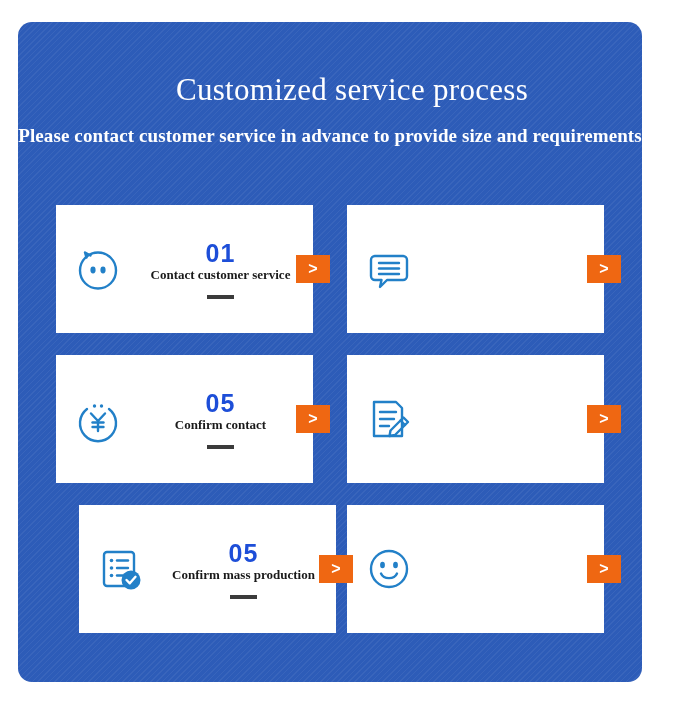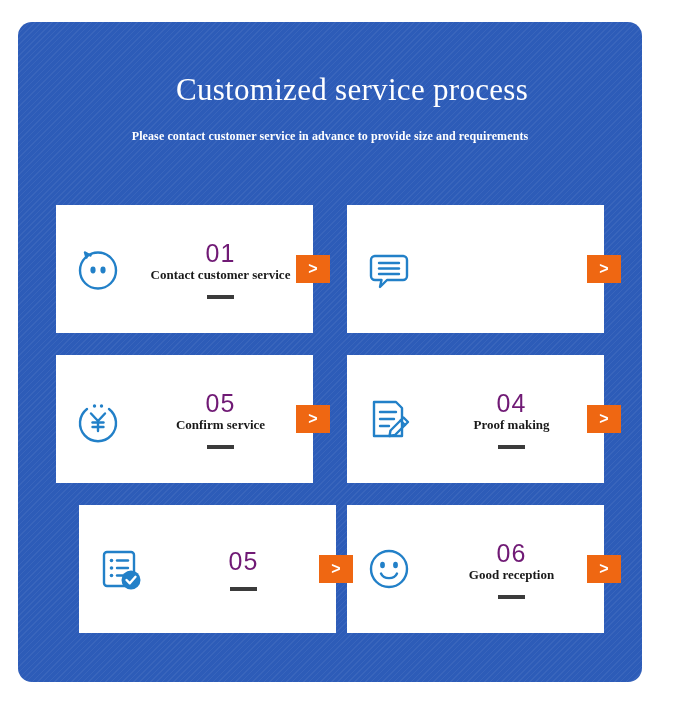--- a/index.html
+++ b/index.html
@@ -55,21 +55,21 @@
     line-height: 36px;
     color: #ffffff;
     letter-spacing: 0.3px;
     white-space: nowrap;
     margin-left: 44px;
   }
   .sub-title {
     margin-top: 19px;
     font-family: "Liberation Serif", "DejaVu Serif", serif;
     font-weight: bold;
-    font-size: 12px;
+    font-size: 19px;
     line-height: 18px;
     color: #ffffff;
     letter-spacing: 0.1px;
     white-space: nowrap;
   }
 
   
   .grid {
     position: absolute;
     left: 38px;
@@ -107,24 +107,24 @@
   .card-body {
     flex: 1 1 auto;
     display: flex;
     flex-direction: column;
     align-items: center;
     justify-content: center;
     padding-left: 2px;
   }
   .card-number {
     font-family: "Liberation Sans", sans-serif;
-    font-weight: normal;
+    font-weight: bold;
     font-size: 25px;
     line-height: 27px;
-    color: #701a75;
+    color: #1d4ed8;
     letter-spacing: 1px;
   }
   .card-label {
     margin-top: 0;
     font-family: "Liberation Serif", "DejaVu Serif", serif;
     font-weight: bold;
     font-size: 13px;
     line-height: 16px;
     color: #1a1a1a;
     white-space: nowrap;
@@ -214,41 +214,36 @@
               <circle class="ic-fill" cx="22.5" cy="13" r="1.7"></circle>
               <circle class="ic-fill" cx="29.5" cy="13" r="1.7"></circle>
               <path class="ic" d="M19 20.5 L26 28 L33 20.5"></path>
               <line class="ic" x1="26" y1="28" x2="26" y2="38"></line>
               <line class="ic" x1="20.5" y1="29.5" x2="31.5" y2="29.5"></line>
               <line class="ic" x1="20.5" y1="34" x2="31.5" y2="34"></line>
             </svg>
           </div>
           <div class="card-body">
             <div class="card-number">05</div>
-            <div class="card-label">Confirm service</div>
+            <div class="card-label">Confirm contact</div>
             <div class="card-dash"></div>
           </div>
           <div class="arrow-tab">&gt;</div>
         </div>
 
         <div class="card">
           <div class="card-icon">
             <svg width="52" height="52" viewBox="0 0 52 52" aria-hidden="true">
               <path class="ic" d="M11 9 H33 L39 15 V43 H11 Z"></path>
               <line class="ic" x1="17" y1="19" x2="33" y2="19"></line>
               <line class="ic" x1="17" y1="26" x2="31" y2="26"></line>
               <line class="ic" x1="17" y1="33" x2="26" y2="33"></line>
               <path class="ic" d="M40.5 24.5 l4.5 4.5 l-13 13 l-5.5 1 l1 -5.5 Z"></path>
               <line class="ic" x1="37.5" y1="27.5" x2="42" y2="32"></line>
             </svg>
-          </div>
-          <div class="card-body">
-            <div class="card-number">04</div>
-            <div class="card-label">Proof making</div>
-            <div class="card-dash"></div>
           </div>
           <div class="arrow-tab">&gt;</div>
         </div>
 
       </div>
 
       <div class="grid-row">
 
         <div class="card">
           <div class="card-icon">
@@ -259,39 +254,35 @@
               <circle class="ic-fill" cx="16.5" cy="32.5" r="1.8"></circle>
               <line class="ic" x1="22" y1="17.5" x2="33" y2="17.5"></line>
               <line class="ic" x1="22" y1="25" x2="33" y2="25"></line>
               <line class="ic" x1="22" y1="32.5" x2="33" y2="32.5"></line>
               <circle class="ic-fill" cx="36" cy="37" r="9.5"></circle>
               <path class="ic-white" d="M31.5 37 L34.8 40.3 L40.5 33.8"></path>
             </svg>
           </div>
           <div class="card-body">
             <div class="card-number">05</div>
+            <div class="card-label">Confirm mass production</div>
             <div class="card-dash"></div>
           </div>
           <div class="arrow-tab">&gt;</div>
         </div>
 
         <div class="card">
           <div class="card-icon">
             <svg width="52" height="52" viewBox="0 0 52 52" aria-hidden="true">
               <circle class="ic" cx="26" cy="26" r="18"></circle>
               <ellipse class="ic-fill" cx="19.5" cy="22" rx="2.4" ry="3.2"></ellipse>
               <ellipse class="ic-fill" cx="32.5" cy="22" rx="2.4" ry="3.2"></ellipse>
               <path class="ic" d="M18 30.5 a8.5 7 0 0 0 16 0"></path>
             </svg>
           </div>
-          <div class="card-body">
-            <div class="card-number">06</div>
-            <div class="card-label">Good reception</div>
-            <div class="card-dash"></div>
-          </div>
           <div class="arrow-tab">&gt;</div>
         </div>
 
       </div>
 
     </div>
   </div>
 </div>
 
 </body></html>

